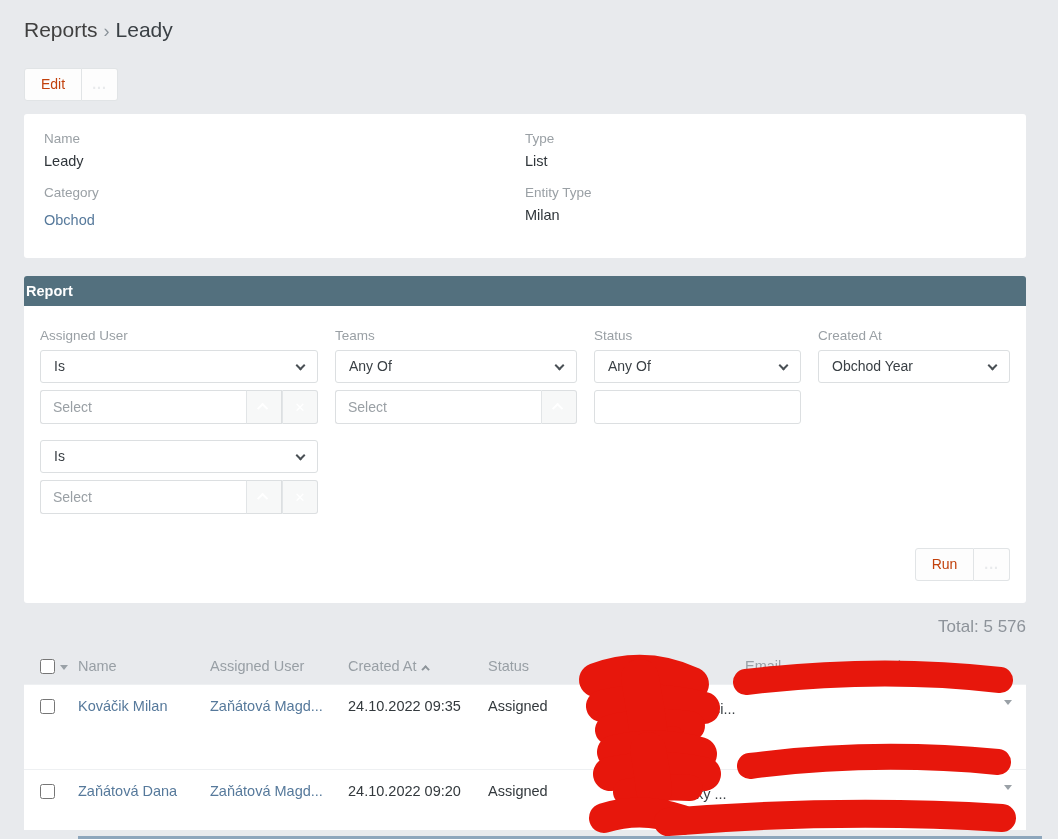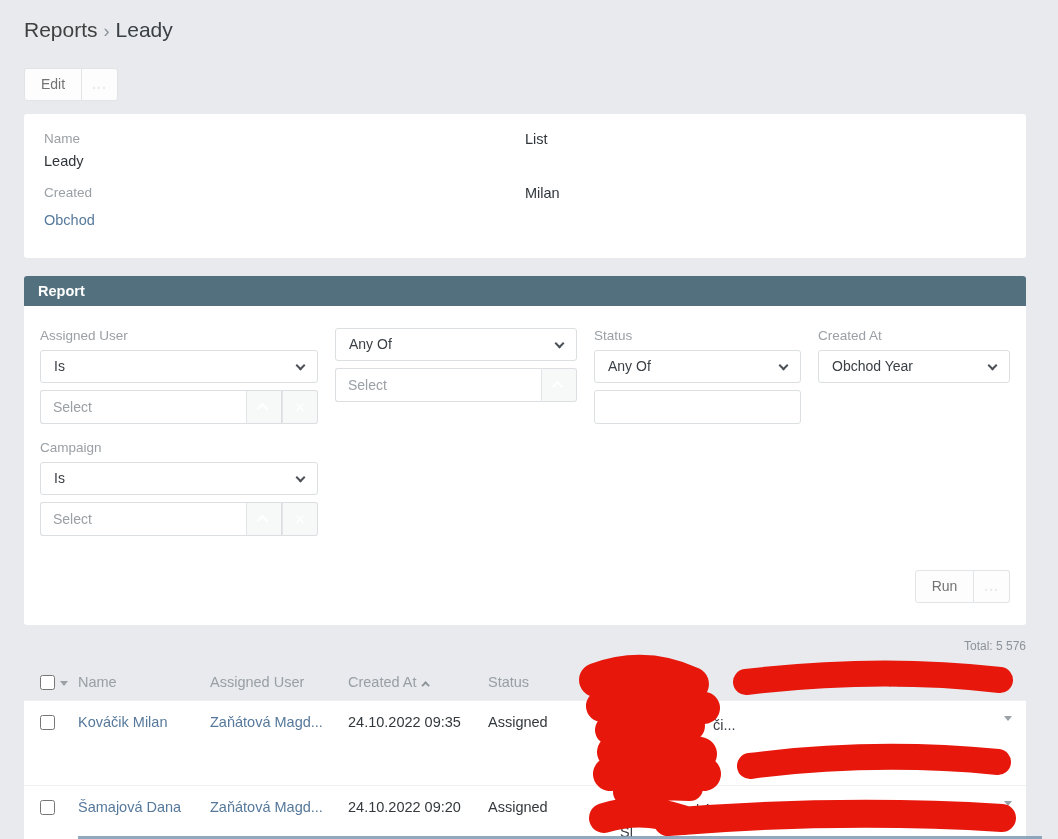--- a/index.html
+++ b/index.html
@@ -14,41 +14,41 @@
   .content { padding:18px 16px 0 24px; width:1042px; }
 
   
   .breadcrumb { font-size:21px; margin-bottom:26px; color:#3a4045; }
   .breadcrumb a { color:#404040; text-decoration:none; cursor:pointer; }
   .breadcrumb .sep { color:#8a9299; margin:0 6px; font-size:18px; }
 
   
   .btn-group { display:inline-flex; margin-bottom:13px; }
   .btn {
-    background:#fdfdfd; border:1px solid #e1e4e6; color:#737373;
+    background:#fdfdfd; border:1px solid #e1e4e6; color:#c2410c;
     font-size:14px; padding:0 16px; height:33px; line-height:31px;
     cursor:pointer; border-radius:3px;
   }
   .btn.grp-left { border-radius:3px 0 0 3px; }
   .btn.grp-right { border-radius:0 3px 3px 0; border-left:none; padding:0 10px; color:#e8eaec; font-weight:bold; letter-spacing:1px; min-width:31px; }
 
   
   .panel { background:#ffffff; border-radius:3px; }
   .detail-panel { padding:17px 20px 14px 20px; margin-bottom:18px; }
   .field-grid { display:grid; grid-template-columns:1fr 1fr; }
   .field { margin-bottom:16px; }
   .field .label { color:#9aa0a5; font-size:13.5px; margin-bottom:7px; }
   .field .value { color:#2f353a; font-size:14.5px; }
   .field .value.link { color:#56799b; cursor:pointer;margin-top:12px; }
 
   
   .report-panel { margin-bottom:0; }
   .report-head {
     background:#53707e; color:#fff; height:30px; line-height:30px;
-    padding:0 14px; font-size:14.5px; font-weight:bold; border-radius:3px 3px 0 0;
+    padding:0 2px; font-size:14.5px; font-weight:bold; border-radius:3px 3px 0 0;
   }
   .report-body { padding:22px 16px 18px 16px; }
   .filter-grid { display:grid; grid-template-columns:repeat(4,1fr); column-gap:17px; }
   .filter .flabel { color:#9aa0a5; font-size:13.5px; margin-bottom:7px; }
   .op-select {
     position:relative; height:33px; border:1px solid #dcdfe1; border-radius:3px;
     background:#fff; line-height:31px; padding:0 26px 0 13px; color:#3a4045;
     font-size:14px; cursor:pointer;
   }
   .chev {
@@ -68,21 +68,21 @@
     width:36px; background:#f7f8f8; border:1px solid #dcdfe1; border-left:1px solid #e2e5e7;
     display:flex; align-items:center; justify-content:center; cursor:pointer;
   }
   .sel-btn.last { border-radius:0 3px 3px 0; }
   .up-glyph { width:8px; height:8px; border-left:2px solid #fff; border-top:2px solid #fff; transform:rotate(45deg) translateY(2px); }
   .x-glyph { color:#fff; font-size:13px; font-weight:bold; }
   .campaign-row { margin-top:16px; }
   .run-row { display:flex; justify-content:flex-end; margin-top:34px; margin-bottom:4px; }
 
   
-  .total-row { text-align:right; color:#8d939a; font-size:12px; margin:14px 0 12px 0; }
+  .total-row { text-align:right; color:#8d939a; font-size:17px; margin:14px 0 12px 0; }
   .rtable { width:100%; }
   .trow { display:flex; align-items:flex-start; }
   .thead { padding:9px 0 10px 0; color:#989fa5; }
   .thead .cell { font-size:14.5px; }
   .cell { padding:0 6px 0 0; overflow:hidden; white-space:nowrap; }
   .c-check { width:54px; padding-left:16px; display:flex; align-items:center; gap:5px; }
   .c-name { width:132px; }
   .c-assigned { width:138px; }
   .c-created { width:140px; }
   .c-status { width:130px; }
@@ -130,27 +130,29 @@
   </div>
 
   
   <div class="panel detail-panel">
     <div class="field-grid">
       <div class="field">
         <div class="label">Name</div>
         <div class="value">Leady</div>
       </div>
       <div class="field">
+        <div class="label">Type</div>
         <div class="value">List</div>
       </div>
       <div class="field">
-        <div class="label">Created</div>
+        <div class="label">Category</div>
         <div class="value link">Obchod</div>
       </div>
       <div class="field">
+        <div class="label">Entity Type</div>
         <div class="value">Milan</div>
       </div>
     </div>
   </div>
 
   
   <div class="panel report-panel">
     <div class="report-head">Report</div>
     <div class="report-body">
       <div class="filter-grid">
@@ -166,20 +168,21 @@
             <div class="sel-btn">
                 <span class="up-glyph"></span>
               </div>
             <div class="sel-btn last">
                 <span class="x-glyph">✕</span>
               </div>
           </div>
         </div>
 
         <div class="filter">
+          <div class="flabel">Teams</div>
           <div class="op-select">
             <span>Any Of</span>
             <span class="chev"></span>
           </div>
           <div class="sel-group">
             <input class="sel-input" placeholder="Select" style="">
             <div class="sel-btn last">
                 <span class="up-glyph"></span>
               </div>
           </div>
@@ -200,21 +203,20 @@
           <div class="flabel">Created At</div>
           <div class="op-select">
             <span>Obchod Year</span>
             <span class="chev"></span>
           </div>
         </div>
       </div>
 
       <div class="filter-grid campaign-row">
         <div class="filter">
-          <div class="flabel">Campaign</div>
           <div class="op-select">
             <span>Is</span>
             <span class="chev"></span>
           </div>
           <div class="sel-group">
             <input class="sel-input" placeholder="Select" style="">
             <div class="sel-btn">
                 <span class="up-glyph"></span>
               </div>
             <div class="sel-btn last">
@@ -269,21 +271,21 @@
       <div class="cell c-phone"></div>
       <div class="cell c-action">
           <span class="caret-down"></span>
         </div>
     </div>
 
     <div class="trow drow r2">
       <div class="cell c-check">
           <input type="checkbox" class="cbx" style="">
         </div>
-      <div class="cell c-name"><a>Šamajová Dana</a></div>
+      <div class="cell c-name"><a>Zaňátová Dana</a></div>
       <div class="cell c-assigned"><a>Zaňátová Magd...</a></div>
       <div class="cell c-created">24.10.2022 09:20</div>
       <div class="cell c-status">Assigned</div>
       <div class="cell c-address">
         <div class="addr-line off78">ký ...</div>
         <div class="addr-line off2">Sl</div>
       </div>
       <div class="cell c-email"></div>
       <div class="cell c-phone"></div>
       <div class="cell c-action">

